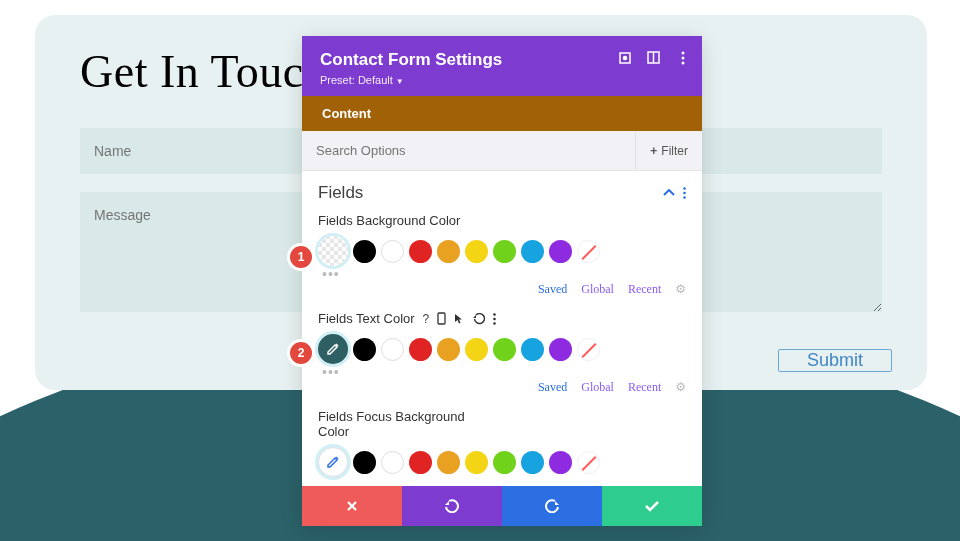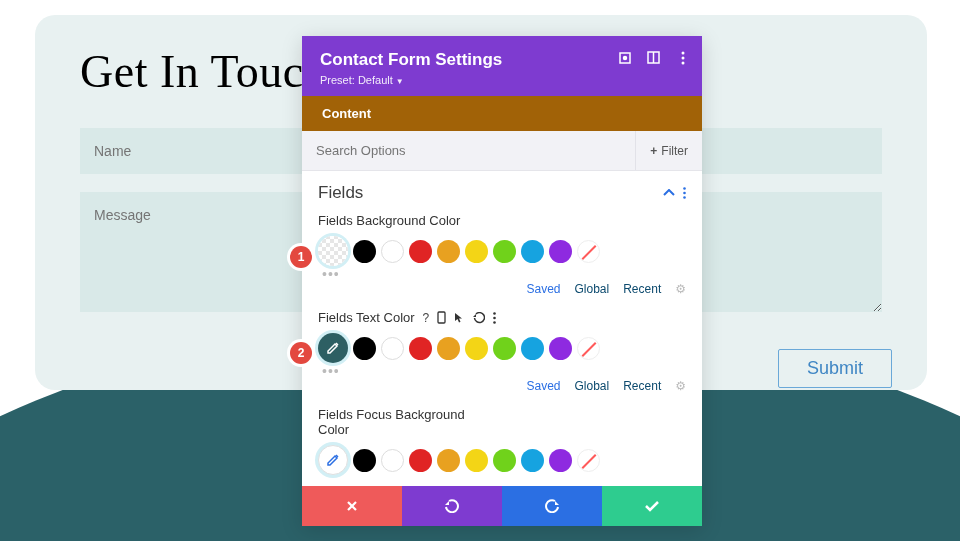--- a/index.html
+++ b/index.html
@@ -2,21 +2,21 @@
 <html><head>
 <meta charset="utf-8">
 <style>
   * { box-sizing: border-box; margin: 0; padding: 0; }
   html, body { width: 960px; height: 541px; font-family: -apple-system, Helvetica, Arial, sans-serif; background: #fff; overflow: hidden; position: relative; }
   .teal-blob { position:absolute; bottom:-480px; left:50%; transform:translateX(-50%); width:1400px; height:700px; background:#2b6168; border-radius:50%; z-index:0; }
   .card { position:absolute; top:15px; left:35px; right:33px; height:375px; background:#e8f1f1; border-radius:20px; z-index:1; padding:30px 45px 25px; }
   .heading { font-family: Georgia, 'Times New Roman', serif; font-size:46px; font-weight:400; color:#000; letter-spacing:0.5px; margin-bottom:30px; }
   .field { width:100%; background:#d9e9e8; border:none; padding:15px 14px; font-size:14px; color:#5a6b6b; margin-bottom:18px; outline:none; }
   .field.ta { height:120px; resize:both; font-family:inherit; }
-  .submit { float:right; margin-top:15px; margin-right:-10px; background:transparent; border:1.5px solid #6aa8d8; color:#3f86c4; font-size:18px; padding:8px 28px; border-radius:2px; cursor:pointer; }
+  .submit { float:right; margin-top:15px; margin-right:-10px; background:transparent; border:1.5px solid #6aa8d8; color:#3f86c4; font-size:18px; padding:0 28px; border-radius:2px; cursor:pointer; }
   .panel { position:absolute; top:36px; left:302px; width:400px; height:490px; background:#fff; z-index:5; border-radius:0; box-shadow:0 4px 20px rgba(0,0,0,0.15); overflow:hidden; display:flex; flex-direction:column; }
   .p-head { background:#7e3bd0; color:#fff; padding:14px 18px 10px; position:relative; }
   .p-title { font-size:17px; font-weight:700; }
   .p-preset { font-size:11px; opacity:.9; margin-top:4px; }
   .p-head-icons { position:absolute; right:12px; top:14px; display:flex; gap:14px; align-items:center; }
   .hicon { width:15px; height:15px; display:inline-flex; align-items:center; justify-content:center; cursor:pointer; }
   .tabs { display:flex; background:#a16207; }
   .tab { flex:0 0 auto; padding:10px 20px; font-size:13px; font-weight:700; color:#fff; cursor:pointer; }
   .tab.active { background:#9d4ef0; }
   .searchbar { display:flex; background:#f2f2f6; border-bottom:1px solid #e5e5ea; }
@@ -30,22 +30,22 @@
   .mini-icons { display:flex; gap:8px; align-items:center; color:#444; }
   .mini-icons .mi { cursor:pointer; font-size:12px; }
   .swatches { display:flex; flex-wrap:nowrap; gap:5px; align-items:center; margin-bottom:4px; }
   .sw { width:23px; height:23px; border-radius:50%; flex-shrink:0; cursor:pointer; position:relative; }
   .sw.trans { background:repeating-conic-gradient(#e6e6e6 0 25%, #fff 0 50%) 0/8px 8px; }
   .sw.sel { box-shadow:0 0 0 3px #d2eff5; }
   .sw.big { width:30px; height:30px; }
   .sw.slash::before { content:""; position:absolute; left:50%; top:2px; width:2px; height:19px; background:#ff5a5a; transform:translateX(-50%) rotate(45deg); }
   .sw-pick { display:flex; align-items:center; justify-content:center; }
   .dots3 { color:#bbb; font-size:14px; line-height:8px; margin:2px 0 4px 4px; letter-spacing:1px; }
-  .palette-tabs { display:flex; justify-content:flex-end; gap:14px; font-size:12px; margin:2px 0 14px; }
-  .palette-tabs span { color:#0c4a6e; cursor:pointer; }
+  .palette-tabs { display:flex; justify-content:flex-end; gap:14px; font-size:12px; margin:2px 0 14px;font-family:Liberation Serif, serif; }
+  .palette-tabs span { color:#8b5cf6; cursor:pointer; }
   .palette-tabs span.on { color:#2b6fe3; }
   .palette-tabs .gear { color:#bbb; }
   .footer { display:flex; height:40px; }
   .fbtn { flex:1; display:flex; align-items:center; justify-content:center; color:#fff; cursor:pointer; }
   .fbtn.red { background:#ef5a5a; }
   .fbtn.purple { background:#7e3bd0; }
   .fbtn.blue { background:#2b6fe3; }
   .fbtn.green { background:#2ecc8f; }
   .callout { position:absolute; width:22px; height:22px; border-radius:50%; background:#e3483f; color:#fff; font-size:12px; font-weight:700; display:flex; align-items:center; justify-content:center; box-shadow:0 0 0 3px #fff; z-index:6; }
   .c1 { top:246px; left:290px; }

